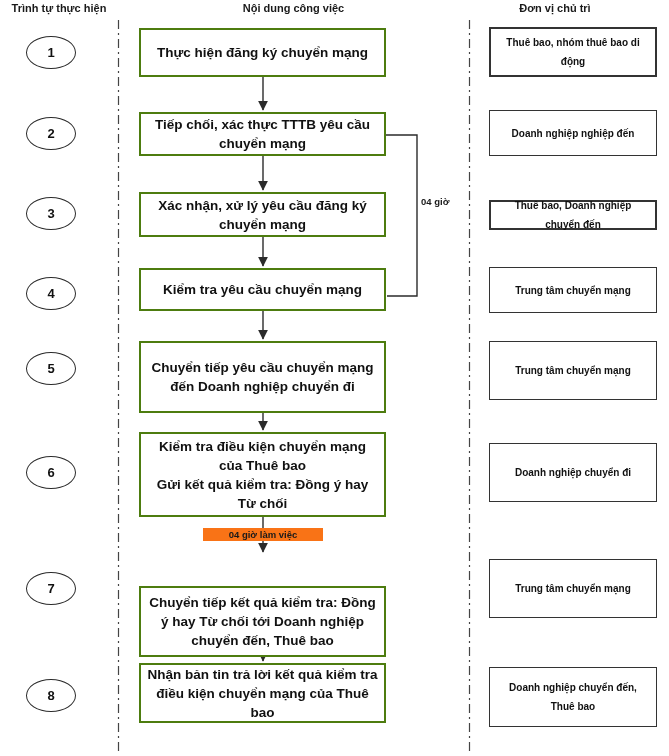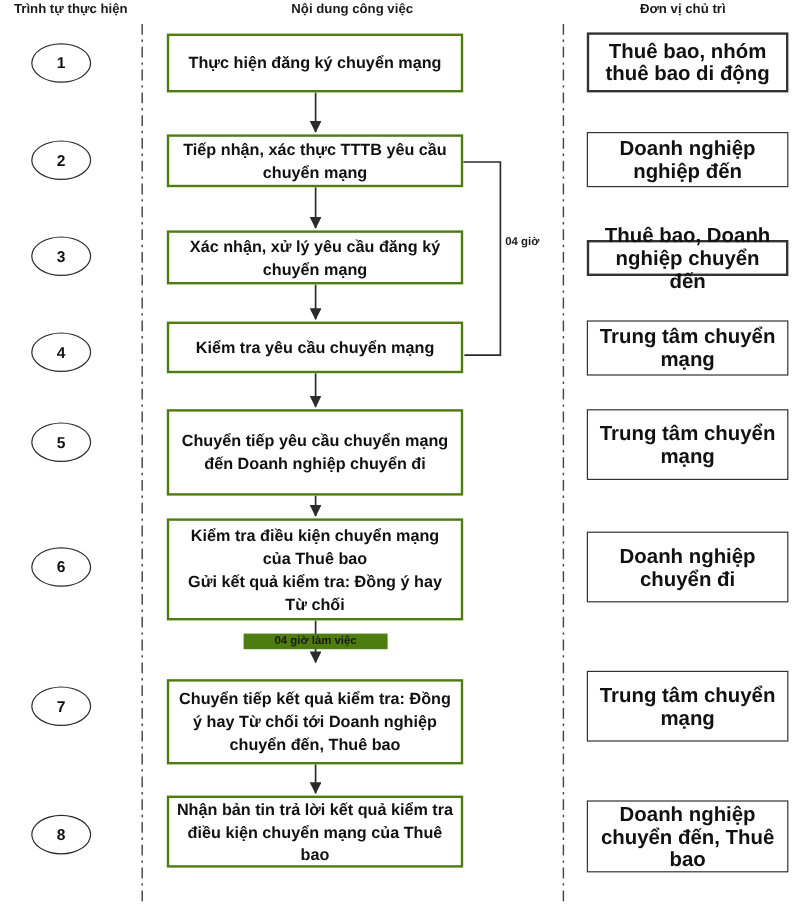--- a/index.html
+++ b/index.html
@@ -16,21 +16,21 @@
     position: absolute;
     top: 2px;
     font-size: 11px;
     font-weight: bold;
     text-align: center;
     color: #1a1a1a;
     white-space: nowrap;
   }
   .hdr.c1 { left: 0;   width: 118px; }
   .hdr.c2 { left: 118px; width: 351px; }
-  .hdr.c3 { left: 469px; width: 200px; }
+  .hdr.c3 { left: 455px; width: 200px; }
 
   .oval {
     position: absolute;
     left: 26px;
     width: 50px;
     height: 33px;
     border: 1.4px solid #2b2b2b;
     border-radius: 50% / 50%;
     background: #fff;
     display: flex;
@@ -62,39 +62,39 @@
     position: absolute;
     left: 489px;
     width: 168px;
     border: 1px solid #333;
     background: #fff;
     box-sizing: border-box;
     display: flex;
     align-items: center;
     justify-content: center;
     text-align: center;
-    font-size: 17px;
+    font-size: 10px;
     font-weight: bold;
     line-height: 19px;
     padding: 2px 6px;
   }
   .bw2 { border-width: 2px; }
 
   .note {
     position: absolute;
     font-size: 9.5px;
     font-weight: bold;
     color: #1a1a1a;
     white-space: nowrap;
   }
   .note.loop  { left: 421px; top: 196px; }
   .note.delay {
     left: 203px; top: 528px; width: 120px;
     text-align: center;
-    background: #4d7c0f;
+    background: #f97316;
     padding: 1px 0;
   }
   svg.wires { position: absolute; left: 0; top: 0; }
 </style>
 </head>
 <body>
 
 <div class="stage">
 
   <svg class="wires" width="669" height="756" viewBox="0 0 669 756">
@@ -125,27 +125,27 @@
   <div class="oval" style="top:36px">1</div>
   <div class="oval" style="top:117px">2</div>
   <div class="oval" style="top:197px">3</div>
   <div class="oval" style="top:277px">4</div>
   <div class="oval" style="top:352px">5</div>
   <div class="oval" style="top:456px">6</div>
   <div class="oval" style="top:572px">7</div>
   <div class="oval" style="top:679px">8</div>
 
   <div class="pbox" style="top:28px;  height:49px">Thực hiện đăng ký chuyển mạng</div>
-  <div class="pbox bw2" style="top:112px; height:44px">Tiếp nhận, xác thực TTTB yêu cầu chuyển mạng</div>
+  <div class="pbox bw2" style="top:112px; height:44px">Tiếp chối, xác thực TTTB yêu cầu chuyển mạng</div>
   <div class="pbox bw2" style="top:192px; height:45px">Xác nhận, xử lý yêu cầu đăng ký chuyển mạng</div>
   <div class="pbox bw2" style="top:268px; height:43px">Kiểm tra yêu cầu chuyển mạng</div>
   <div class="pbox" style="top:341px; height:72px">Chuyển tiếp yêu cầu chuyển mạng đến Doanh nghiệp chuyển đi</div>
   <div class="pbox bw2" style="top:432px; height:85px">Kiểm tra điều kiện chuyển mạng của Thuê bao
 Gửi kết quả kiểm tra: Đồng ý hay Từ chối</div>
-  <div class="pbox bw2" style="top:566px; height:71px">Chuyển tiếp kết quả kiểm tra: Đồng ý hay Từ chối tới Doanh nghiệp chuyển đến, Thuê bao</div>
+  <div class="pbox bw2" style="top:586px; height:71px">Chuyển tiếp kết quả kiểm tra: Đồng ý hay Từ chối tới Doanh nghiệp chuyển đến, Thuê bao</div>
   <div class="pbox bw2" style="top:663px; height:60px">Nhận bản tin trả lời kết quả kiểm tra điều kiện chuyển mạng của Thuê bao</div>
 
   <div class="ubox bw2" style="top:27px;  height:50px">Thuê bao, nhóm thuê bao di động</div>
   <div class="ubox" style="top:110px; height:46px">Doanh nghiệp nghiệp đến</div>
   <div class="ubox bw2" style="top:200px; height:30px">Thuê bao, Doanh nghiệp chuyển đến</div>
   <div class="ubox" style="top:267px; height:46px">Trung tâm chuyển mạng</div>
   <div class="ubox" style="top:341px; height:59px">Trung tâm chuyển mạng</div>
   <div class="ubox" style="top:443px; height:59px">Doanh nghiệp chuyển đi</div>
   <div class="ubox" style="top:559px; height:59px">Trung tâm chuyển mạng</div>
   <div class="ubox" style="top:667px; height:60px">Doanh nghiệp chuyển đến, Thuê bao</div>

